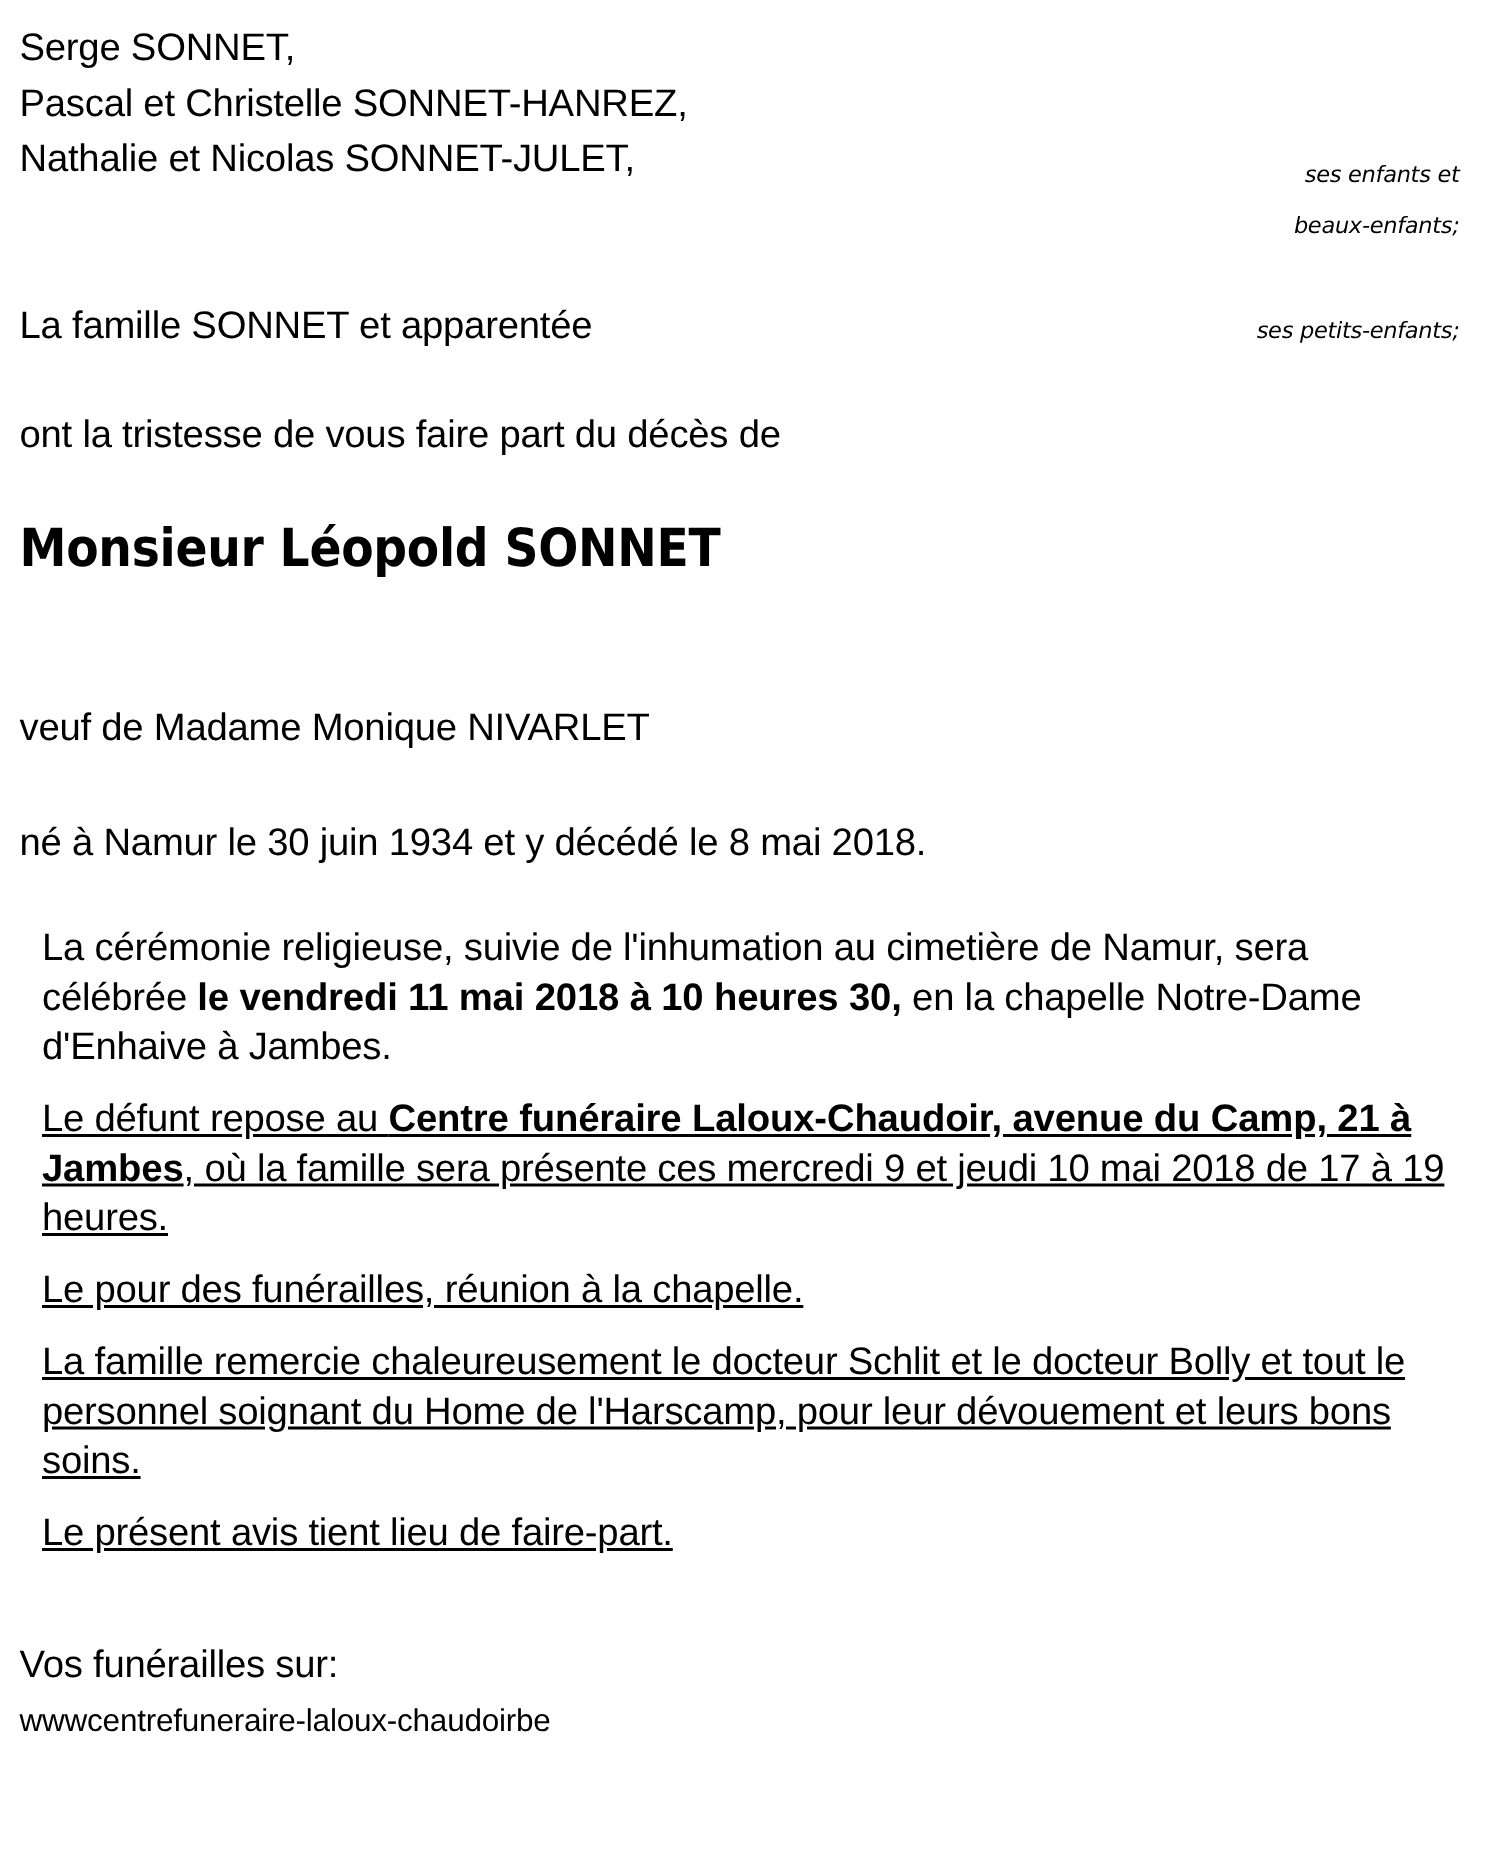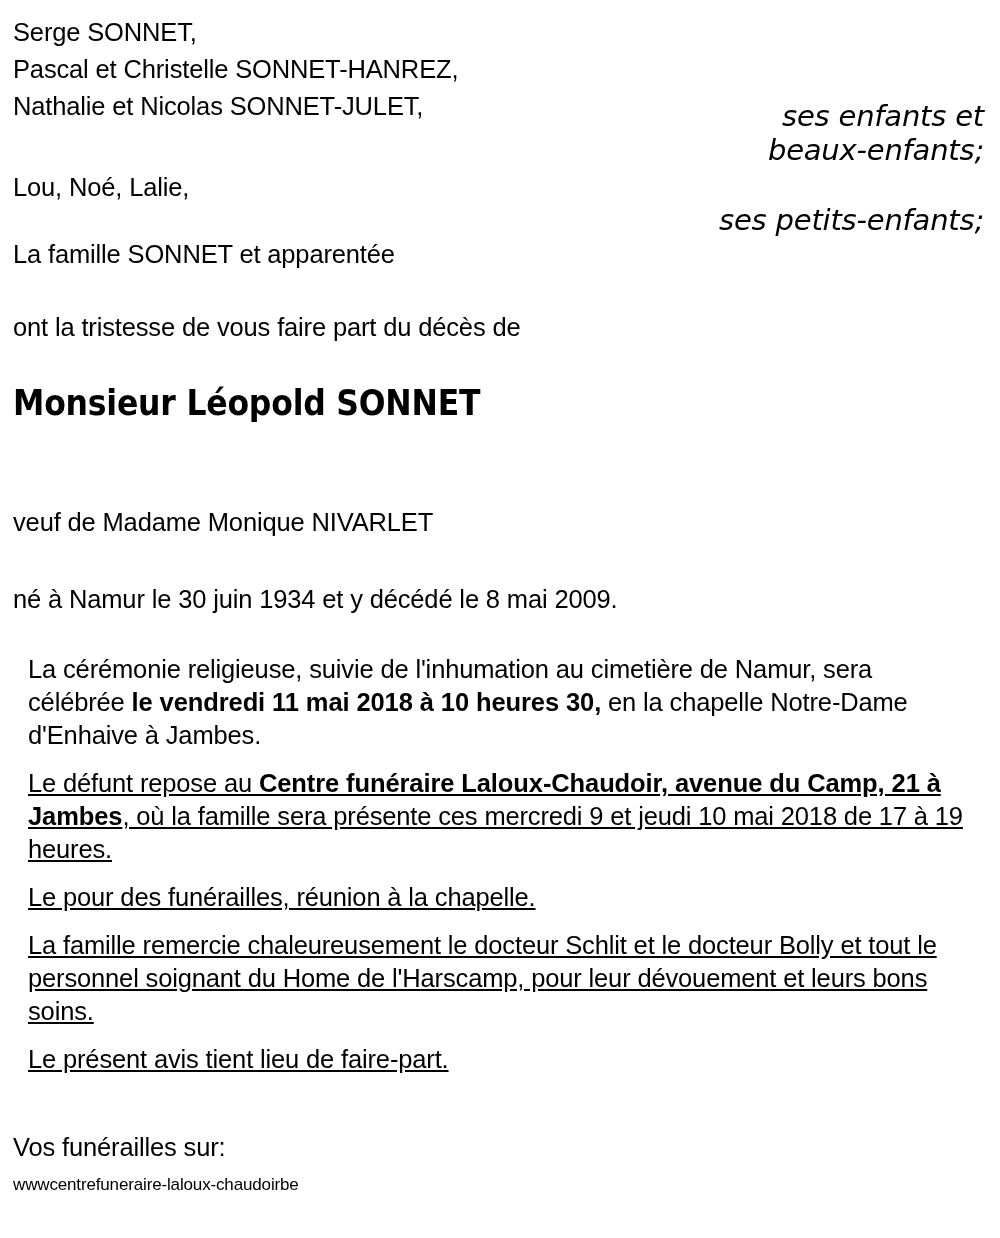--- a/index.html
+++ b/index.html
@@ -45,25 +45,25 @@
   .survivors {
     position: relative;
     padding-top: 14px;
   }
   .survivors-names .line {
     line-height: 37px;
   }
 
   .relations {
     position: absolute;
-    right: 2px;
+    right: 13px;
     text-align: right;
     font-style: italic;
     font-family: "DejaVu Sans", sans-serif;
-    font-size: 29px;
+    font-size: 15px;
     line-height: 34px;
     letter-spacing: -0.2px;
     white-space: nowrap;
   }
   .relations.children  { top: 99px; }
   .relations.grandkids { top: 203px; }
 
   .gap-sm  { height: 22px; }
   .gap-md  { height: 30px; }
   .gap-lg  { height: 38px; }
@@ -106,21 +106,21 @@
     letter-spacing: -0.1px;
   }
 
   
   .condolences {
     font-size: 25.5px;
     line-height: 37px;
     letter-spacing: -0.15px;
   }
   .url {
-    font-size: 17px;
+    font-size: 21px;
     line-height: 37px;
     letter-spacing: -0.15px;
     word-break: break-all;
   }
 </style>
 </head>
 <body>
 
 <div class="notice">
 
@@ -132,21 +132,20 @@
       <div class="line">Nathalie et Nicolas SONNET-JULET,</div>
     </div>
 
     <div class="relations children">
       <div>ses enfants et</div>
       <div>beaux-enfants;</div>
     </div>
 
     <div class="gap-xl"></div>
 
-    <div class="line">Lou, Noé, Lalie,</div>
 
     <div class="relations grandkids">ses petits-enfants;</div>
 
     <div class="gap-md"></div>
 
     <div class="line">La famille SONNET et apparentée</div>
   </div>
 
   <div class="gap-lg"></div>
 
@@ -155,21 +154,21 @@
   <div class="gap-lg"></div>
 
   <div class="deceased-name">Monsieur Léopold SONNET</div>
 
   <div class="gap-lg"></div>
 
   <div class="spouse">veuf de Madame Monique NIVARLET</div>
 
   <div class="gap-xl"></div>
 
-  <div class="birth-death">né à Namur le 30 juin 1934 et y décédé le 8 mai 2009.</div>
+  <div class="birth-death">né à Namur le 30 juin 1934 et y décédé le 8 mai 2018.</div>
 
   <div class="gap-sm"></div>
 
   <p class="para block"><span>La cérémonie religieuse, suivie de l'inhumation au cimetière de Namur, sera célébrée </span><b>le vendredi 11 mai 2018 à 10 heures 30,</b><span> en la chapelle Notre-Dame d'Enhaive à Jambes.</span></p>
 
   <p class="para block"><span>Le défunt repose au </span><b>Centre funéraire Laloux-Chaudoir, avenue du Camp, 21 à Jambes</b><span>, où la famille sera présente ces mercredi 9 et jeudi 10 mai 2018 de 17 à 19 heures.</span></p>
 
   <p class="para block">Le pour des funérailles, réunion à la chapelle.</p>
 
   <p class="para block">La famille remercie chaleureusement le docteur Schlit et le docteur Bolly et tout le personnel soignant du Home de l'Harscamp, pour leur dévouement et leurs bons soins.</p>

